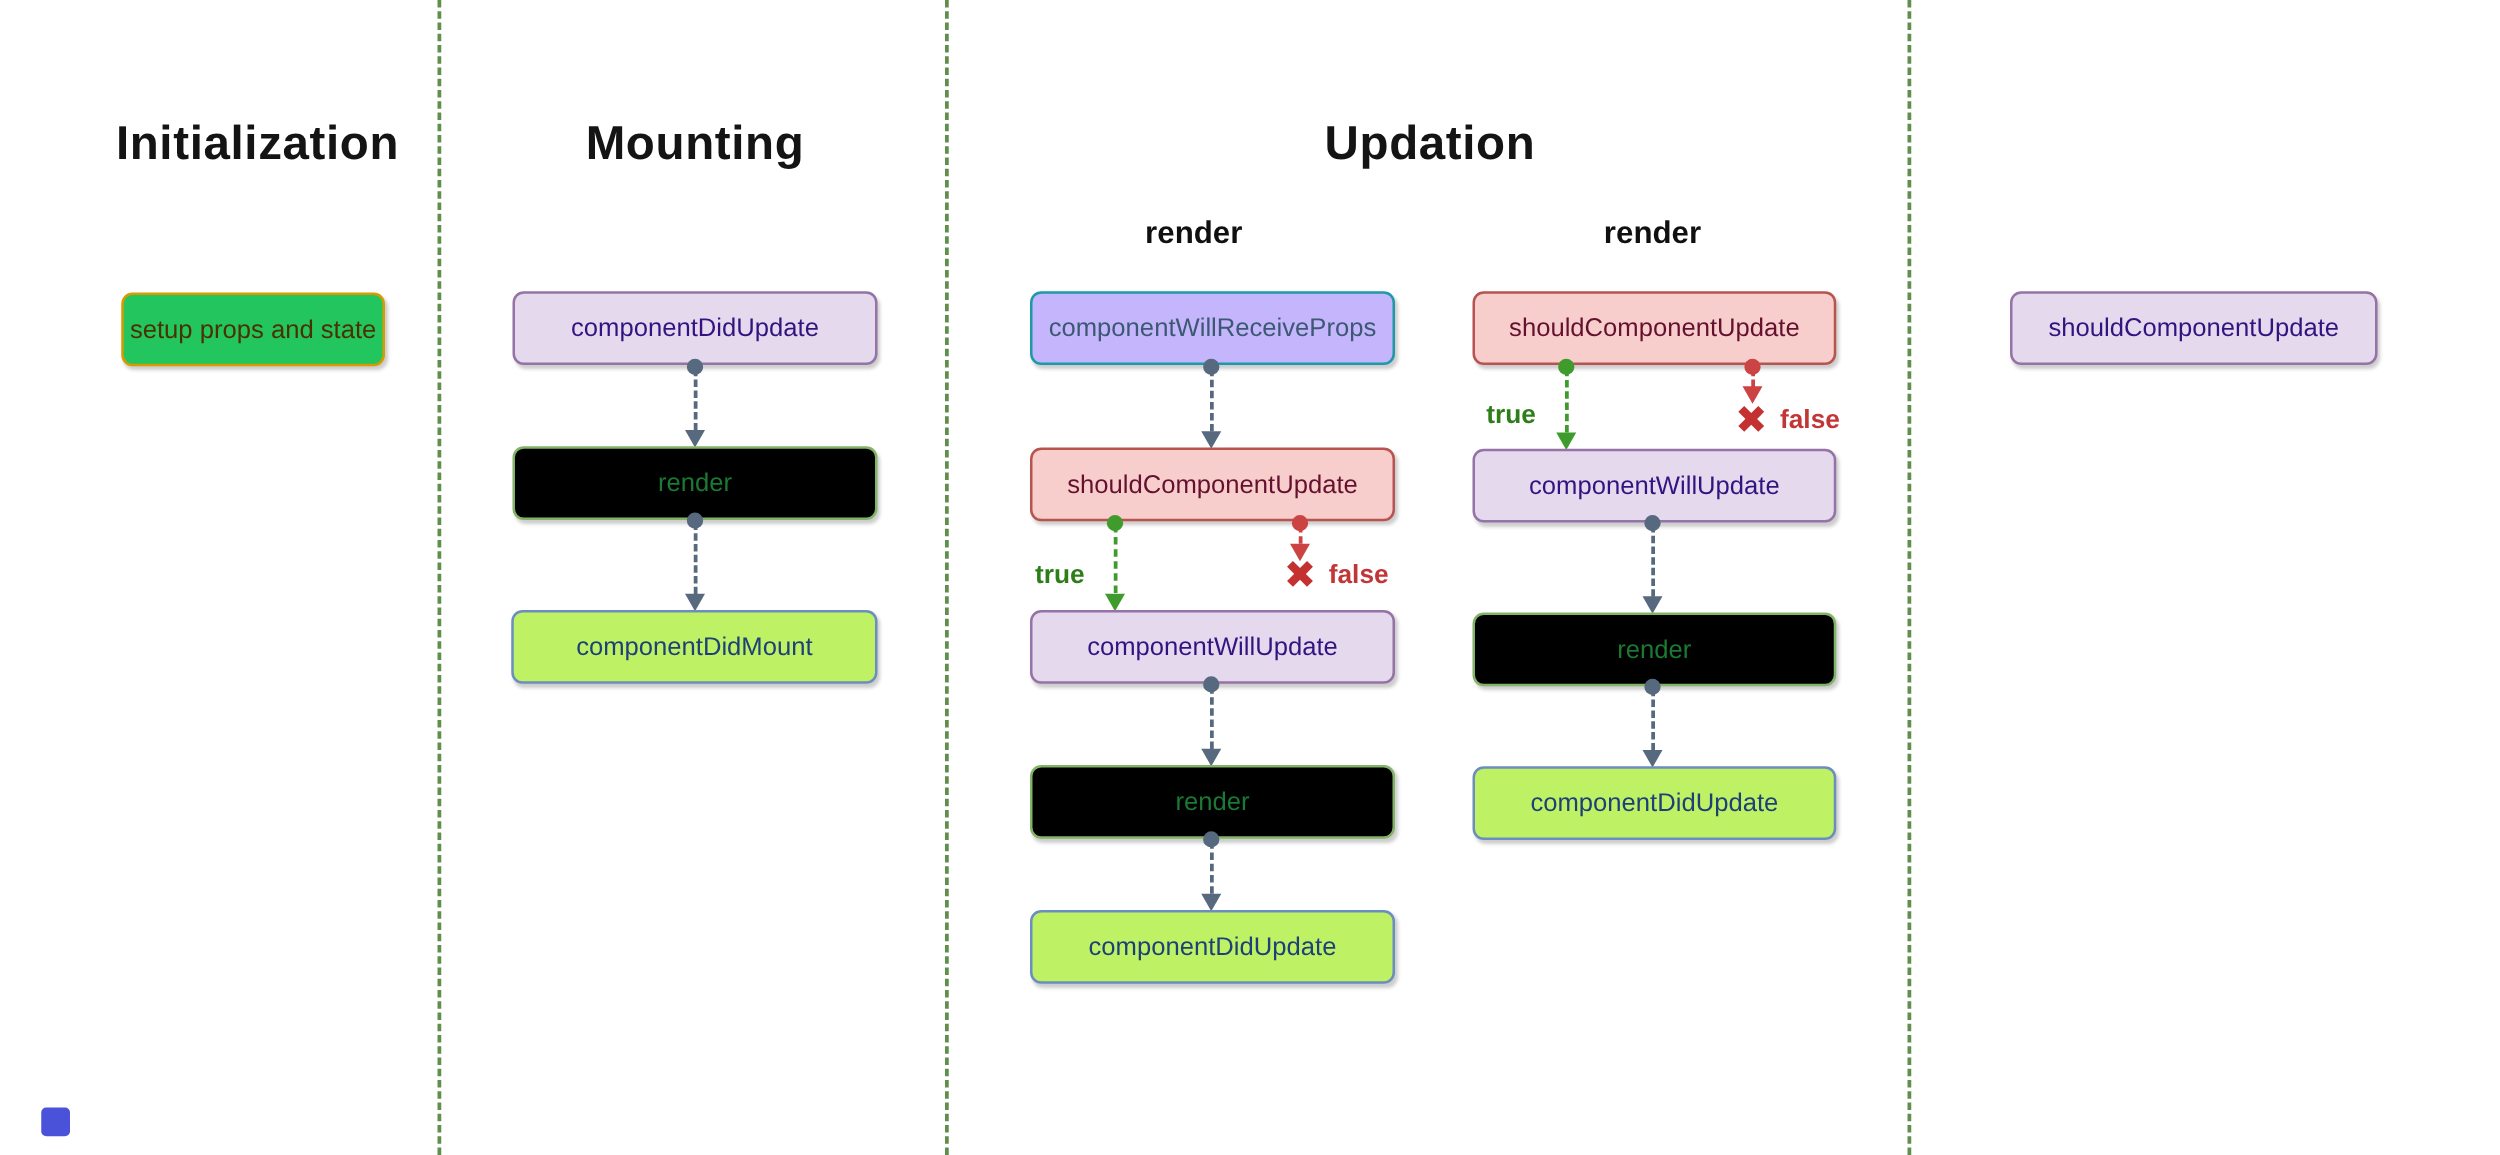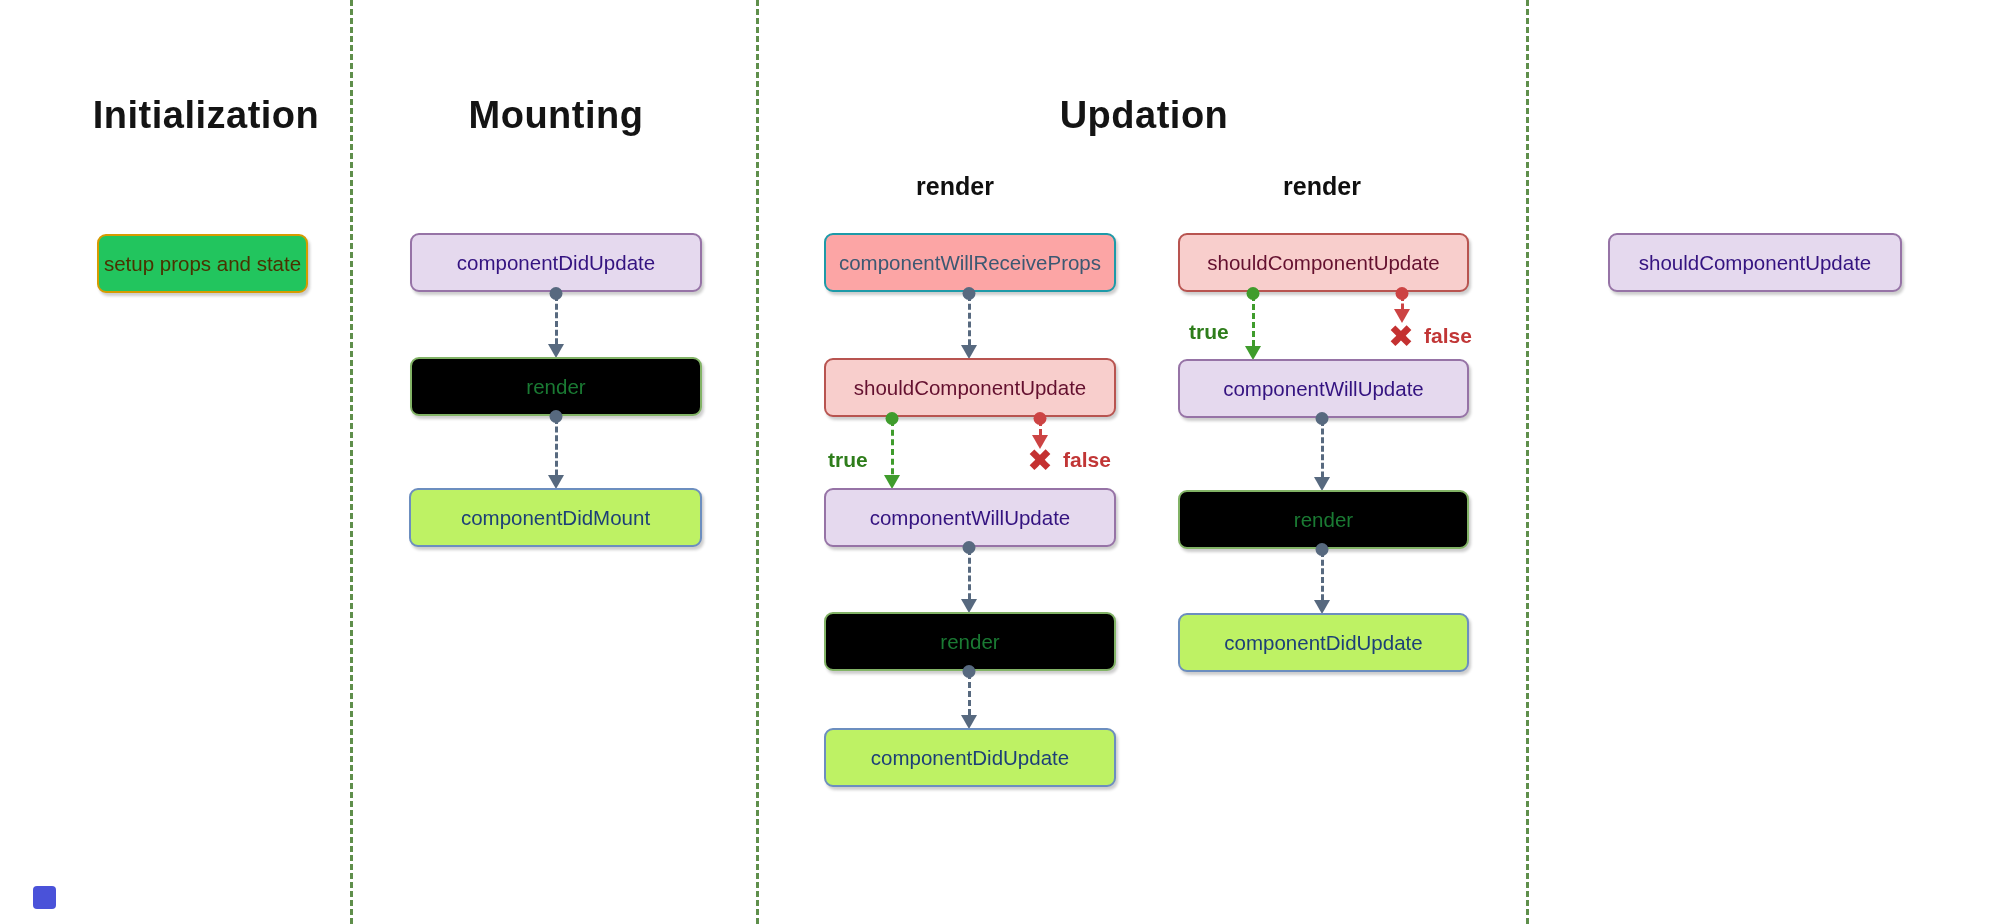--- a/index.html
+++ b/index.html
@@ -11,21 +11,21 @@
   .title{position:absolute;transform:translateX(-50%);font-size:38px;font-weight:bold;color:#141414;white-space:nowrap;letter-spacing:0.5px;}
   .sublabel{position:absolute;transform:translateX(-50%);font-size:25px;font-weight:bold;color:#101010;white-space:nowrap;}
 
   .node{position:absolute;height:55px;border-radius:9px;border:2px solid;display:flex;align-items:center;justify-content:center;
         font-size:20.5px;box-shadow:2px 3px 3px rgba(0,0,0,0.20);white-space:nowrap;}
   .node.orange{background:#22c55e;border-color:#d79b00;color:#4a3200;}
   .node.purple{background:#e5d9ee;border-color:#9673a6;color:#341380;}
   .node.green {background:#000000;border-color:#82b366;color:#1a7a33;}
   .node.blue  {background:#bef264;border-color:#6c8ebf;color:#1d4077;}
   .node.red   {background:#f8cecc;border-color:#b85450;color:#64102f;}
-  .node.cyan  {background:#fca5a5;border-color:#1d9aa8;color:#3c5872;}
+  .node.cyan  {background:#c4b5fd;border-color:#1d9aa8;color:#3c5872;}
 
   .arrow{position:absolute;width:18px;transform:translateX(-9px);color:#57697f;}
   .arrow .line{position:absolute;top:2px;bottom:4px;left:50%;width:0;margin-left:-1.5px;border-left:3px dashed currentColor;}
   .arrow .dot{position:absolute;top:-6px;left:50%;transform:translateX(-50%);width:13px;height:13px;border-radius:50%;background:currentColor;}
   .arrow .head{position:absolute;bottom:-1px;left:50%;transform:translateX(-50%);width:0;height:0;
                border-left:8px solid transparent;border-right:8px solid transparent;border-top:14px solid currentColor;}
   .arrow.green-a{color:#3f9c2c;}
   .arrow.red-a{color:#cc4343;}
 
   .branch-label{position:absolute;font-size:21px;font-weight:600;white-space:nowrap;}

